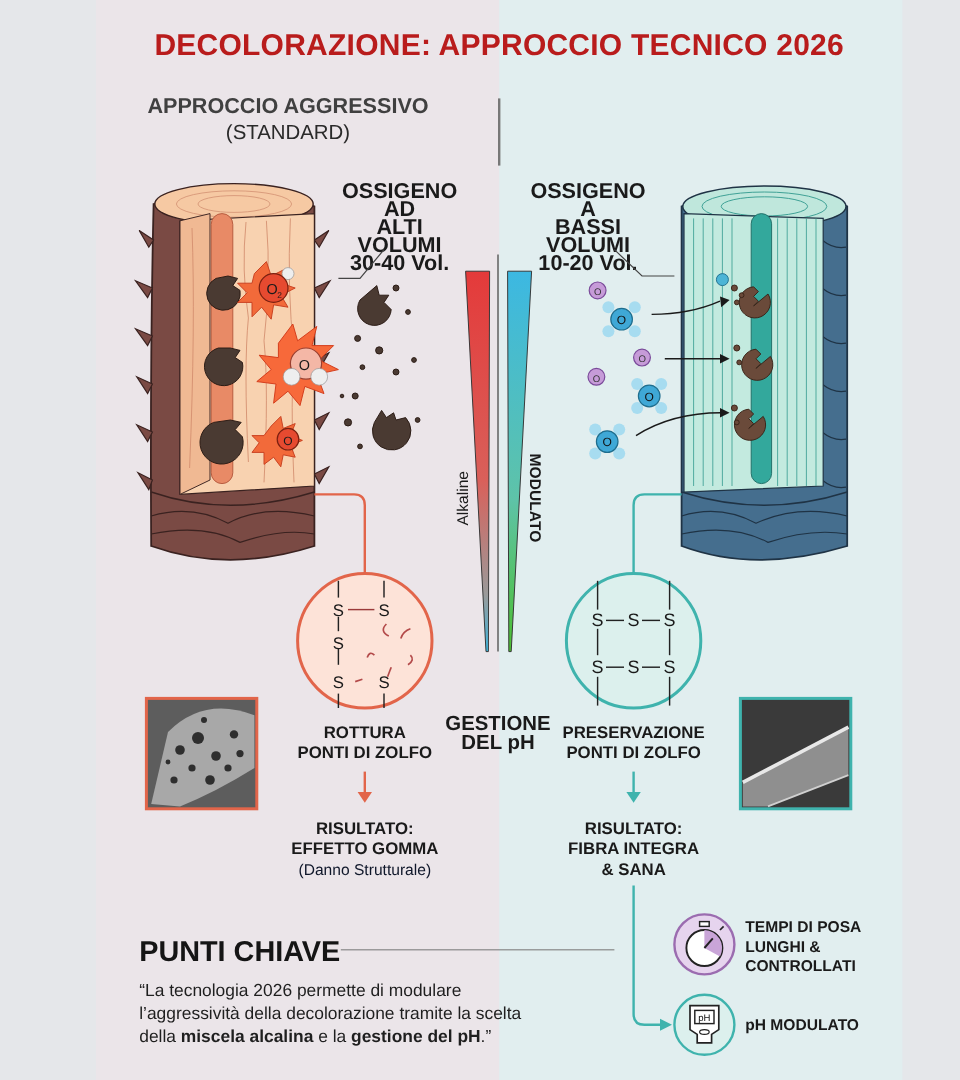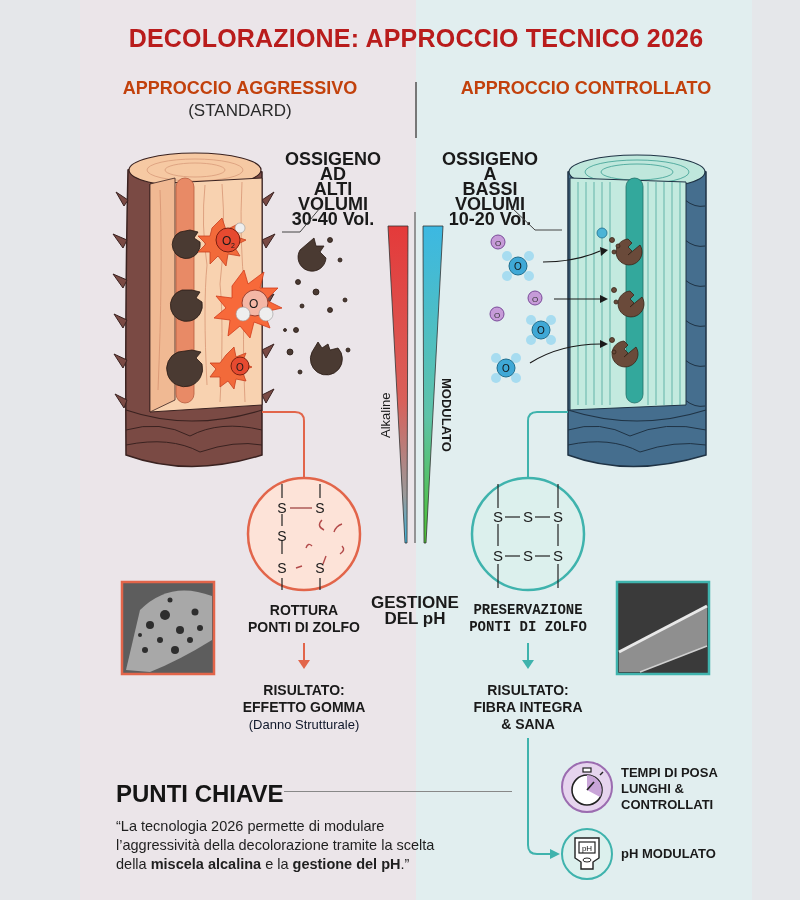--- a/index.html
+++ b/index.html
@@ -10,21 +10,21 @@
     color: #141414;
   }
   .panel-left { position: absolute; left: 80px; top: 0; width: 336px; height: 900px; background: #ebe5e9; }
   .panel-right { position: absolute; left: 416px; top: 0; width: 336px; height: 900px; background: #e1eeef; }
   .abs { position: absolute; }
   .title {
     left: 80px; width: 672px; top: 24px; text-align: center;
     font-weight: bold; font-size: 25px; letter-spacing: 0.2px; color: #b91c1c;
   }
   .col-head { top: 78px; width: 300px; text-align: center; }
-  .col-head .h1 { font-weight: bold; font-size: 18px; color: #c2410c; }
+  .col-head .h1 { font-weight: bold; font-size: 18px; color: #404040; }
   .col-head .h2 { font-size: 17px; color: #2a2a2a; margin-top: 2px; }
   .divider { left: 415px; top: 82px; width: 2px; height: 56px; background: #777; }
   .oxy-label { font-weight: bold; font-size: 18px; text-align: center; line-height: 15px; color: #1a1a1a; }
   .caption { font-weight: bold; font-size: 14px; text-align: center; line-height: 17px; color: #1a1a1a; }
   .sub { font-size: 13px; font-weight: normal; color: #0f172a; }
   .vert { font-size: 13px; color: #1a1a1a; transform-origin: left top; white-space: nowrap; }
   .keypoints-title { left: 116px; top: 780px; font-weight: bold; font-size: 24px; color: #151515; }
   .kp-line { left: 284px; top: 791px; width: 228px; height: 1px; background: #888; }
   .quote { left: 116px; top: 817px; width: 340px; font-size: 14.5px; line-height: 19px; color: #1f1f1f; }
   .quote b { font-weight: bold; margin-top: 24px; }
@@ -37,21 +37,20 @@
 <div class="panel-left"></div>
 <div class="panel-right"></div>
 
 <div class="abs title">DECOLORAZIONE: APPROCCIO TECNICO 2026</div>
 
 <div class="abs col-head" style="left:90px;">
   <div class="h1">APPROCCIO AGGRESSIVO</div>
   <div class="h2">(STANDARD)</div>
 </div>
 <div class="abs col-head" style="left:436px;">
-  <div class="h1">APPROCCIO CONTROLLATO</div>
 </div>
 <div class="abs divider"></div>
 
 <div class="abs oxy-label" style="left:278px; top:152px; width:110px;">
   <div>OSSIGENO AD</div>
   <div>ALTI VOLUMI</div>
   <div>30-40 Vol.</div>
 </div>
 <div class="abs oxy-label" style="left:440px; top:152px; width:100px;">
   <div>OSSIGENO A</div>
@@ -348,21 +347,21 @@
 
 <div class="abs caption" style="left:234px; top:602px; width:140px;">
   <div>ROTTURA</div>
   <div>PONTI DI ZOLFO</div>
 </div>
 <div class="abs caption" style="left:234px; top:682px; width:140px;">
   <div>RISULTATO:</div>
   <div>EFFETTO GOMMA</div>
   <div class="sub">(Danno Strutturale)</div>
 </div>
-<div class="abs caption" style="left:453px; top:602px; width:150px;font-family:Liberation Mono, monospace;">
+<div class="abs caption" style="left:453px; top:602px; width:150px;">
   <div>PRESERVAZIONE</div>
   <div>PONTI DI ZOLFO</div>
 </div>
 <div class="abs caption" style="left:458px; top:682px; width:140px;">
   <div>RISULTATO:</div>
   <div>FIBRA INTEGRA</div>
   <div>&amp; SANA</div>
 </div>
 
 <div class="abs keypoints-title">PUNTI CHIAVE</div>

